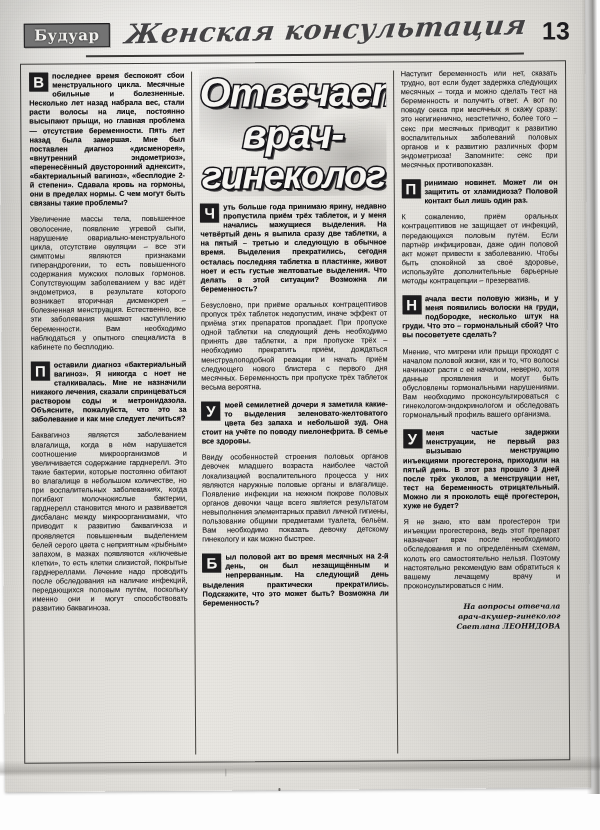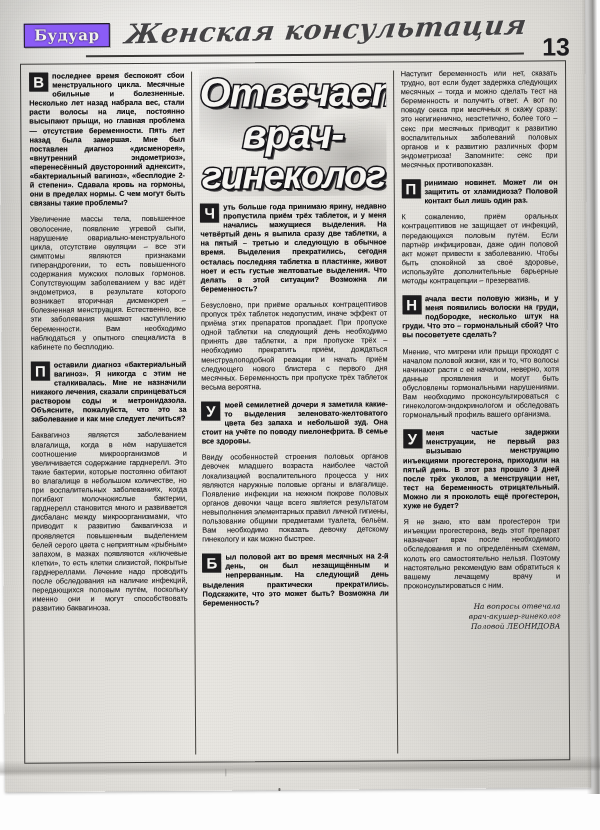--- a/index.html
+++ b/index.html
@@ -68,21 +68,21 @@
   }
 
   
   .masthead {
     position: relative;
     height: 42px;
   }
   .logo-badge {
     position: absolute; left: 18px; top: 6px;
     width: 86px; height: 24px;
-    background: #8b5cf6;
+    background: #737373;
     border: 1px solid #1b1a1c;
     display: flex; align-items: center; justify-content: center;
     box-shadow: 1px 1px 0 rgba(0,0,0,.25);
   }
   .logo-badge span {
     color: #f2f1ee;
     font-family: "DejaVu Serif", serif;
     font-weight: bold;
     font-size: 15px;
     letter-spacing: .5px;
@@ -100,21 +100,20 @@
     white-space: nowrap;
     opacity: .88;
     text-shadow: .5px .5px 1px rgba(255,255,255,.5);
   }
   .page-no {
     position: absolute; right: 10px; top: 2px;
     font-family: "Liberation Sans", sans-serif;
     font-weight: bold;
     font-size: 25px;
     color: #1d1c1f;
-    margin-top: 16px;
   }
   .mast-rule {
     position: absolute; left: 80px; right: 56px; top: 38px;
     height: 2px; background: #3a3937;
   }
 
   
   .frame {
     position: absolute;
     left: 14px; top: 46px;
@@ -208,21 +207,21 @@
   .hl1 { top: 2px;  font-size: 40px; }
   .hl2 { top: 44px; font-size: 40px; }
   .hl3 { top: 86px; font-size: 38px; letter-spacing: -1.6px; }
 
   
   .byline {
     margin-top: 12px;
     text-align: right;
     font-family: "DejaVu Serif", serif;
     font-style: italic;
-    font-weight: normal;
+    font-weight: bold;
     font-size: 7.4px;
     line-height: 10px;
     color: #141315;
   }
 
   
   .speck {
     position: absolute;
     width: 2px; height: 3px;
     background: #6a6865;
@@ -250,21 +249,21 @@
     </div>
 
     <div class="frame">
 
       <div class="col col-1">
         <p class="q">
           <span class="dropcap">В</span><span> последнее время беспокоят сбои менструального цикла. Месячные обильные и болезненные. Несколько лет назад набрала вес, стали расти волосы на лице, постоянно высыпают прыщи, но главная проблема — отсутствие беременности. Пять лет назад была замершая. Мне был поставлен диагноз «дисменорея», «внутренний эндометриоз», «перенесённый двусторонний аднексит», «бактериальный вагиноз», «бесплодие 2-й степени». Сдавала кровь на гормоны, они в пределах нормы. С чем могут быть связаны такие проблемы?</span>
         </p>
         <p class="a">Увеличение массы тела, повышенное оволосение, появление угревой сыпи, нарушение овариально-менструального цикла, отсутствие овуляции – все эти симптомы являются признаками гиперандрогении, то есть повышенного содержания мужских половых гормонов. Сопутствующим заболеванием у вас идёт эндометриоз, в результате которого возникает вторичная дисменорея – болезненная менструация. Естественно, все эти заболевания мешают наступлению беременности. Вам необходимо наблюдаться у опытного специалиста в кабинете по бесплодию.</p>
         <p class="q">
-          <span class="dropcap">П</span><span>оставили диагноз «бактериальный вагиноз». Я никогда с этим не сталкивалась. Мне не назначили никакого лечения, сказали спринцеваться раствором соды и метронидазола. Объясните, пожалуйста, что это за заболевание и как мне следует лечиться?</span>
+          <span class="dropcap">П</span><span>оставили диагноз «бактериальный вагиноз». Я никогда с ноет не сталкивалась. Мне не назначили никакого лечения, сказали спринцеваться раствором соды и метронидазола. Объясните, пожалуйста, что это за заболевание и как мне следует лечиться?</span>
         </p>
         <p class="a">Баквагиноз является заболеванием влагалища, когда в нём нарушается соотношение микроорганизмов и увеличивается содержание гарднерелл. Это такие бактерии, которые постоянно обитают во влагалище в небольшом количестве, но при воспалительных заболеваниях, когда погибают молочнокислые бактерии, гарднерелл становится много и развивается дисбаланс между микроорганизмами, что приводит к развитию баквагиноза и проявляется повышенным выделением белей серого цвета с неприятным «рыбным» запахом, в мазках появляются «ключевые клетки», то есть клетки слизистой, покрытые гарднереллами. Лечение надо проводить после обследования на наличие инфекций, передающихся половым путём, поскольку именно они и могут способствовать развитию баквагиноза.</p>
       </div>
 
       <div class="vrule"></div>
 
       <div class="col col-2">
 
         <div class="hero">
           <div class="blob"></div>
@@ -299,21 +298,21 @@
         </p>
         <p class="a">Мнение, что мигрени или прыщи проходят с началом половой жизни, как и то, что волосы начинают расти с её началом, неверно, хотя данные проявления и могут быть обусловлены гормональными нарушениями. Вам необходимо проконсультироваться с гинекологом-эндокринологом и обследовать гормональный профиль вашего организма.</p>
         <p class="q">
           <span class="dropcap">У</span><span> меня частые задержки менструации, не первый раз вызываю менструацию инъекциями прогестерона, приходили на пятый день. В этот раз прошло 3 дней после трёх уколов, а менструации нет, тест на беременность отрицательный. Можно ли я проколоть ещё прогестерон, хуже не будет?</span>
         </p>
         <p class="a">Я не знаю, кто вам прогестерон три инъекции прогестерона, ведь этот препарат назначает врач после необходимого обследования и по определённым схемам, колоть его самостоятельно нельзя. Поэтому настоятельно рекомендую вам обратиться к вашему лечащему врачу и проконсультироваться с ним.</p>
 
         <div class="byline">
           <div>На вопросы отвечала</div>
           <div>врач-акушер-гинеколог</div>
-          <div>Половой ЛЕОНИДОВА</div>
+          <div>Светлана ЛЕОНИДОВА</div>
         </div>
       </div>
 
     </div>
 
     <div class="speck" style="left:268px; top:772px;"></div>
     <div class="speck" style="left:215px; top:752px; width:1px; height:8px; opacity:.5;"></div>
   </div>
 </div>
 

